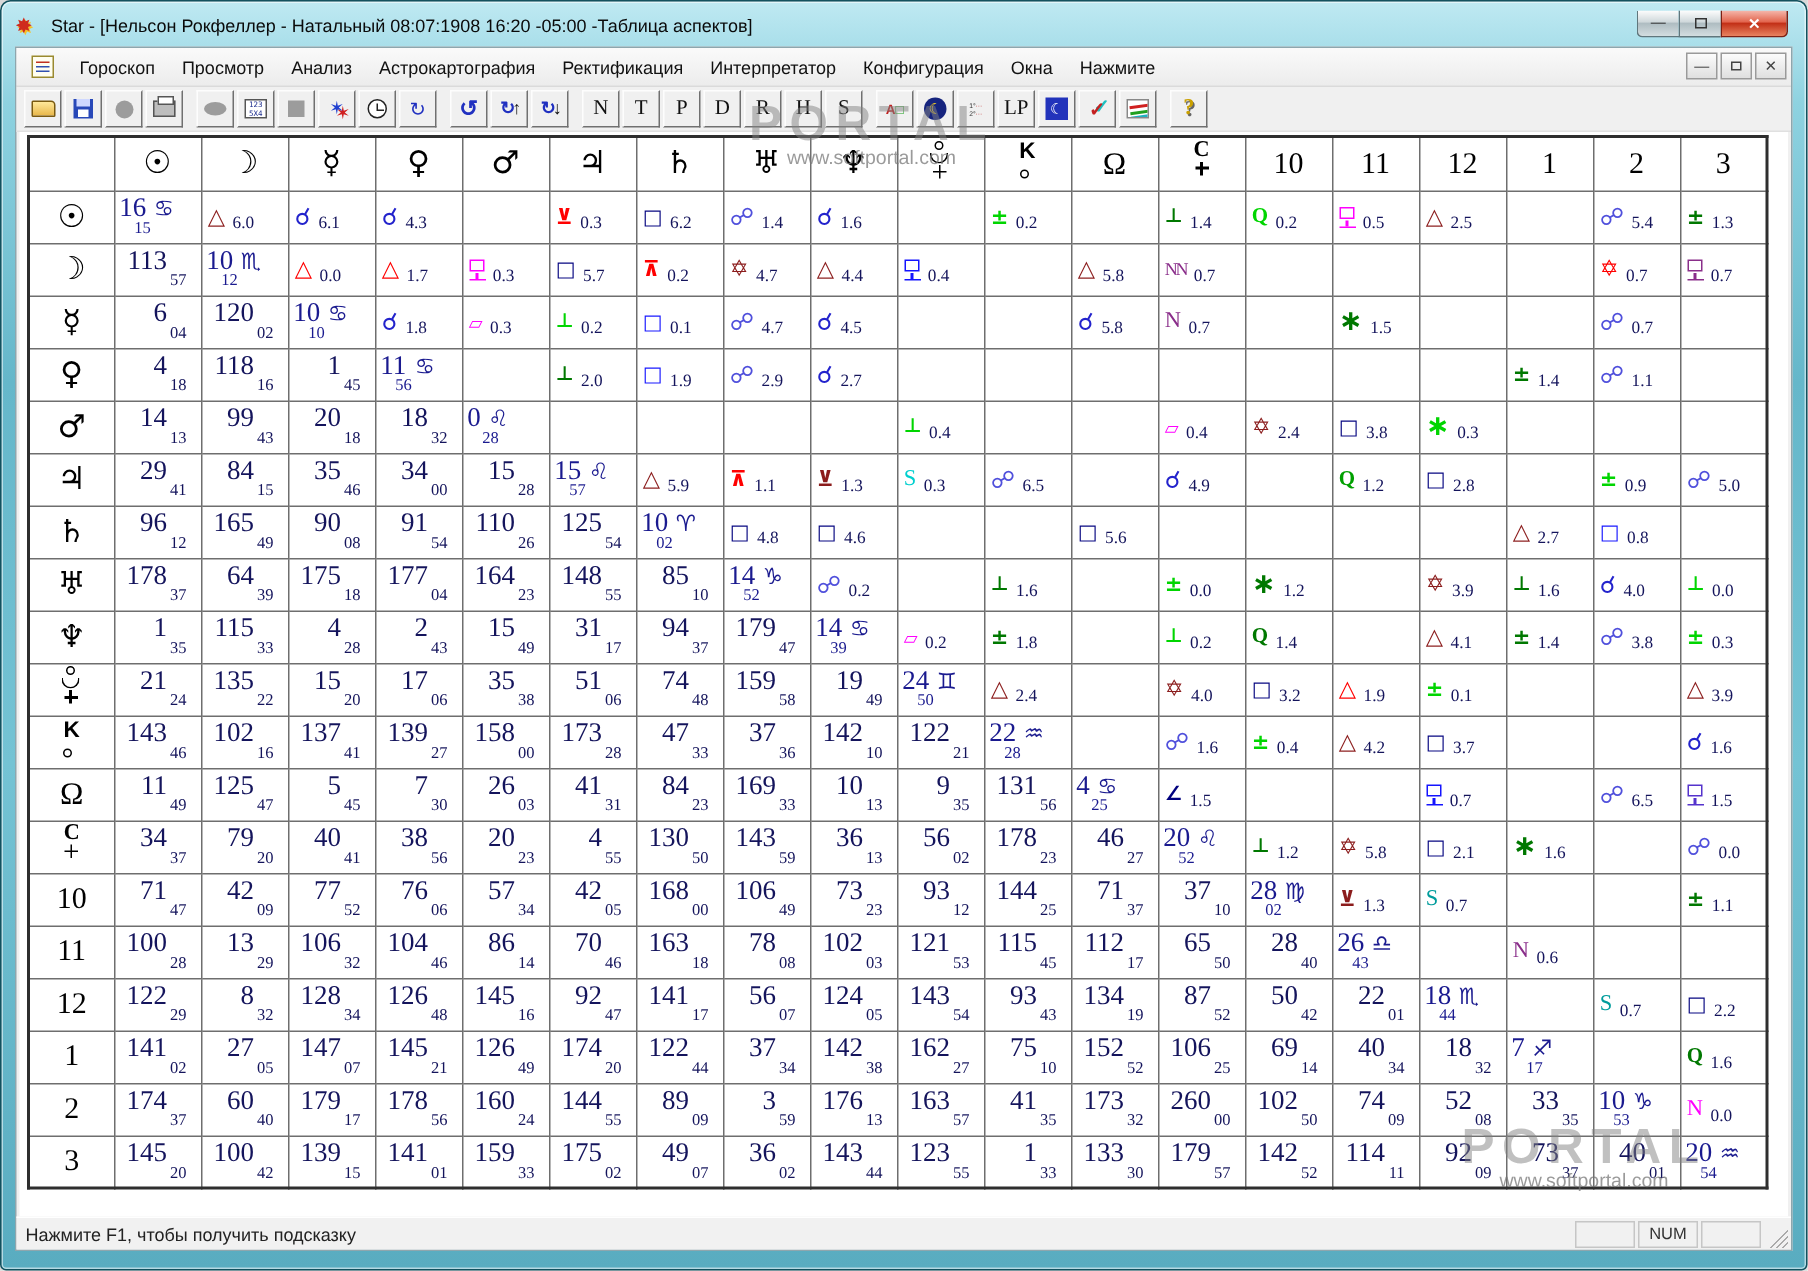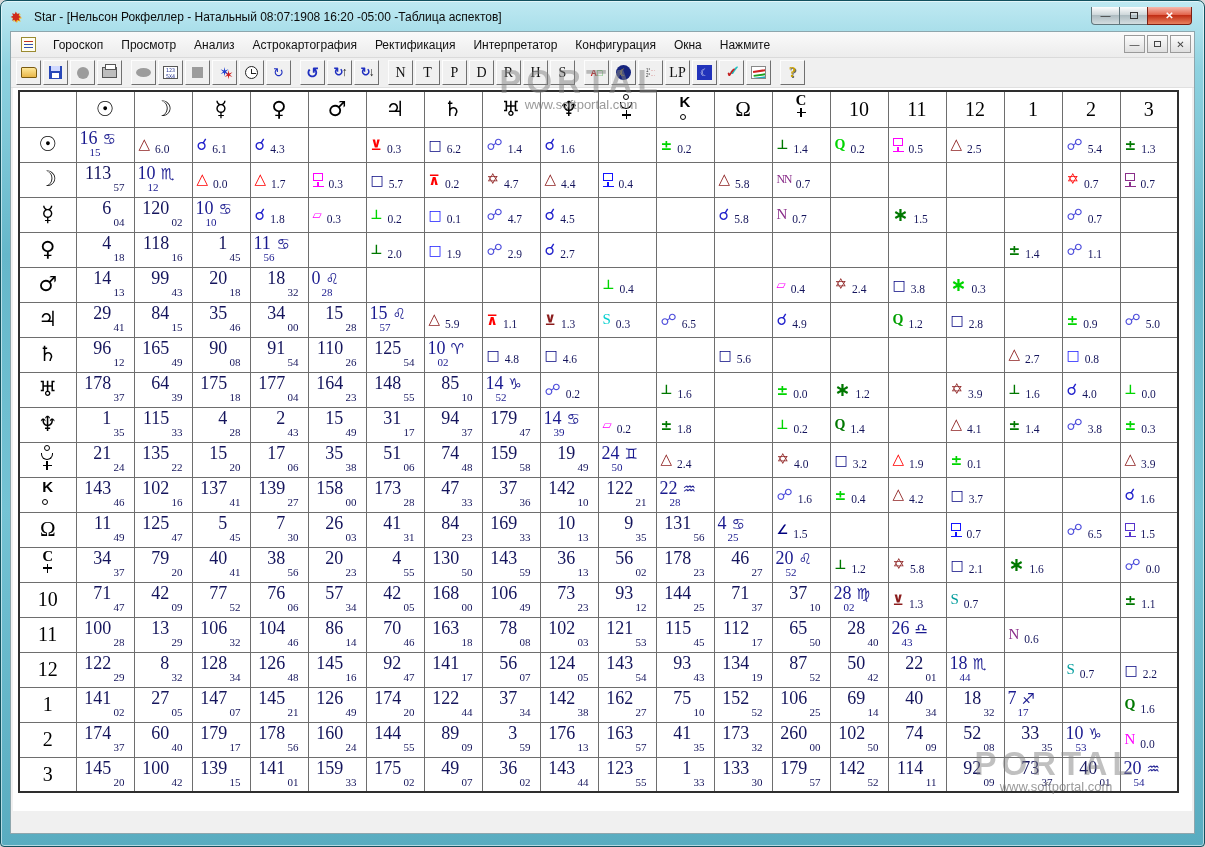--- a/index.html
+++ b/index.html
@@ -2216,20 +2216,27 @@
                 <div class="diag">
                   <span class="dd">20</span>
                   <span class="ds">♒</span>
                   <span class="dm">54</span>
                 </div>
               </td>
             </tr>
           </tbody>
         </table>
     </div>
+    <div class="statusbar">
+      <span class="status-text">Нажмите F1, чтобы получить подсказку</span>
+      <span class="spane"></span>
+      <span class="spane">NUM</span>
+      <span class="spane"></span>
+      <span class="grip"></span>
+    </div>
   </div>
   <div class="wm wm-top">
     <div class="big">PORTAL</div>
     <div class="url">www.softportal.com</div>
   </div>
   <div class="wm wm-bot">
     <div class="big">PORTAL</div>
     <div class="url">www.softportal.com</div>
   </div>
 </div>

